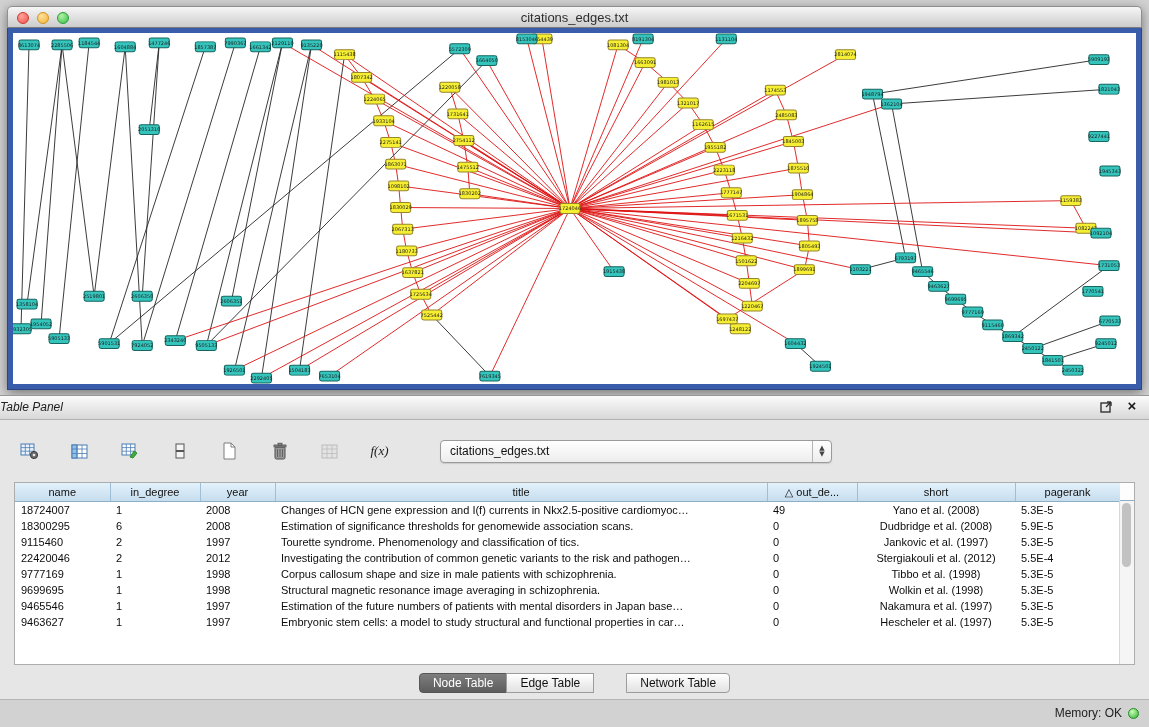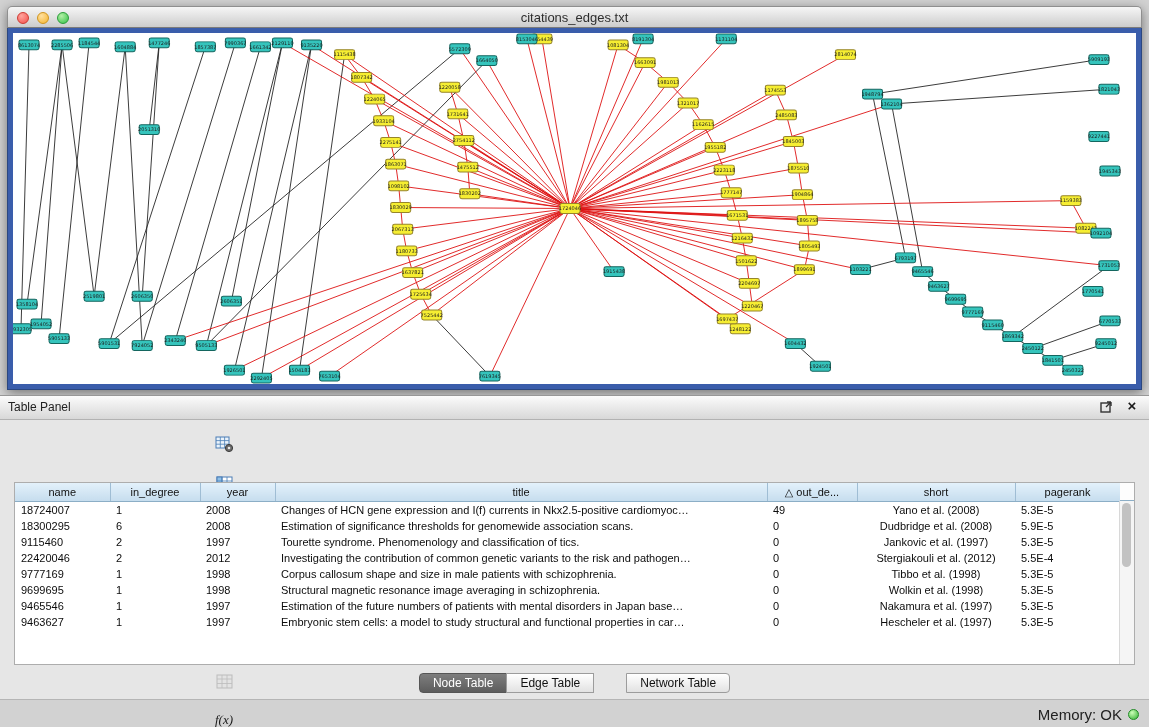--- a/index.html
+++ b/index.html
@@ -19,26 +19,26 @@
   .net-canvas svg{display:block;width:100%;height:100%;}
   .edge-r{stroke:#dd1111;stroke-width:0.9;}
   .edge-k{stroke:#242424;stroke-width:0.9;}
   .node-t{fill:#35c4bc;stroke:#14665f;stroke-width:1;}
   .node-y{fill:#f6ee32;stroke:#96852a;stroke-width:1;}
   .node-label{font-size:5px;fill:#1c1c1c;text-anchor:middle;font-family:"DejaVu Sans",sans-serif;}
 
   
   .table-panel{position:absolute;left:0;top:395px;width:1149px;height:305px;background:#e6e6e6;border-top:1px solid #979797;border-bottom:1px solid #b5b5b5;box-sizing:border-box;}
   .panel-header{height:23px;background:linear-gradient(#fbfbfb,#d8d8d8);border-bottom:1px solid #b2b2b2;position:relative;}
-  .panel-title{font-size:12px;color:#222;line-height:22px;padding-left:8px;}
+  .panel-title{font-size:12px;color:#222;line-height:22px;font-style:italic;}
   .panel-header-icons{position:absolute;right:10px;top:3px;display:flex;gap:12px;align-items:center;}
   .hdr-icon{width:14px;height:14px;display:inline-flex;align-items:center;justify-content:center;cursor:default;}
   .close-x{font-size:15px;font-weight:bold;color:#1a1a1a;line-height:14px;}
 
-  .toolbar{position:absolute;left:16px;top:40px;height:30px;display:flex;align-items:center;gap:23px;flex-direction:column;}
+  .toolbar{position:absolute;left:16px;top:40px;height:30px;display:flex;align-items:center;gap:23px;}
   .tbtn{width:27px;height:26px;display:flex;align-items:center;justify-content:center;border:none;background:transparent;padding:0;}
   .fx-label{font-size:13px;font-style:italic;font-family:"Liberation Serif",serif;color:#1a1a1a;}
   .net-select{margin-left:24px;width:392px;height:23px;background:linear-gradient(#ffffff,#ededed);border:1px solid #9a9a9a;border-radius:4px;box-sizing:border-box;display:flex;align-items:center;position:relative;box-shadow:0 1px 1px rgba(0,0,0,.12);}
   .net-select-value{font-size:12px;color:#111;padding-left:9px;flex:1;}
   .combo-arrows{width:18px;height:100%;border-left:1px solid #b5b5b5;display:flex;flex-direction:column;align-items:center;justify-content:center;font-family:"DejaVu Sans",sans-serif;color:#444;}
   .combo-arrows span{font-size:7px;line-height:6px;}
 
   .table-wrap{position:absolute;left:14px;top:86px;width:1121px;height:183px;background:#fff;border:1px solid #adadad;box-sizing:border-box;}
   table.dt{border-collapse:collapse;table-layout:fixed;width:1105px;font-size:11px;padding-left:9px;}
   table.dt th{height:18px;background:linear-gradient(#e3f1fb,#c6ddee);border-right:1px solid #9fbdd4;border-bottom:1px solid #8caec6;font-weight:normal;font-size:11px;color:#111;padding:0 3px;overflow:hidden;white-space:nowrap;text-align:center;}
@@ -50,21 +50,21 @@
 
   .tabs{position:absolute;left:0;top:277px;width:100%;display:flex;justify-content:center;}
   .tab{height:20px;line-height:19px;padding:0 13px;font-size:12px;border:1px solid #9c9c9c;background:linear-gradient(#ffffff,#e2e2e2);color:#111;margin-left:-1px;}
   .tab:first-child{border-radius:4px 0 0 4px;margin-left:0;}
   .tab:last-child{border-radius:0 4px 4px 0;margin-left:32px;}
   .tab.active{background:linear-gradient(#7e7e7e,#5d5d5d);color:#fff;border-color:#565656;}
 
   
   .statusbar{position:absolute;left:0;top:701px;width:1149px;height:26px;}
   .memory{position:absolute;right:10px;top:5px;display:flex;align-items:center;gap:6px;}
-  .memory-label{font-size:15px;color:#222;}
+  .memory-label{font-size:12px;color:#222;}
   .memory-dot{width:11px;height:11px;border-radius:50%;background:radial-gradient(circle at 35% 30%, #ccffb8, #2fae2f);border:1px solid #1f8a24;box-sizing:border-box;}
 
   
   .grid-ico{display:block;}
 </style>
 </head>
 <body>
 
 <div class="net-window">
   <div class="titlebar">

